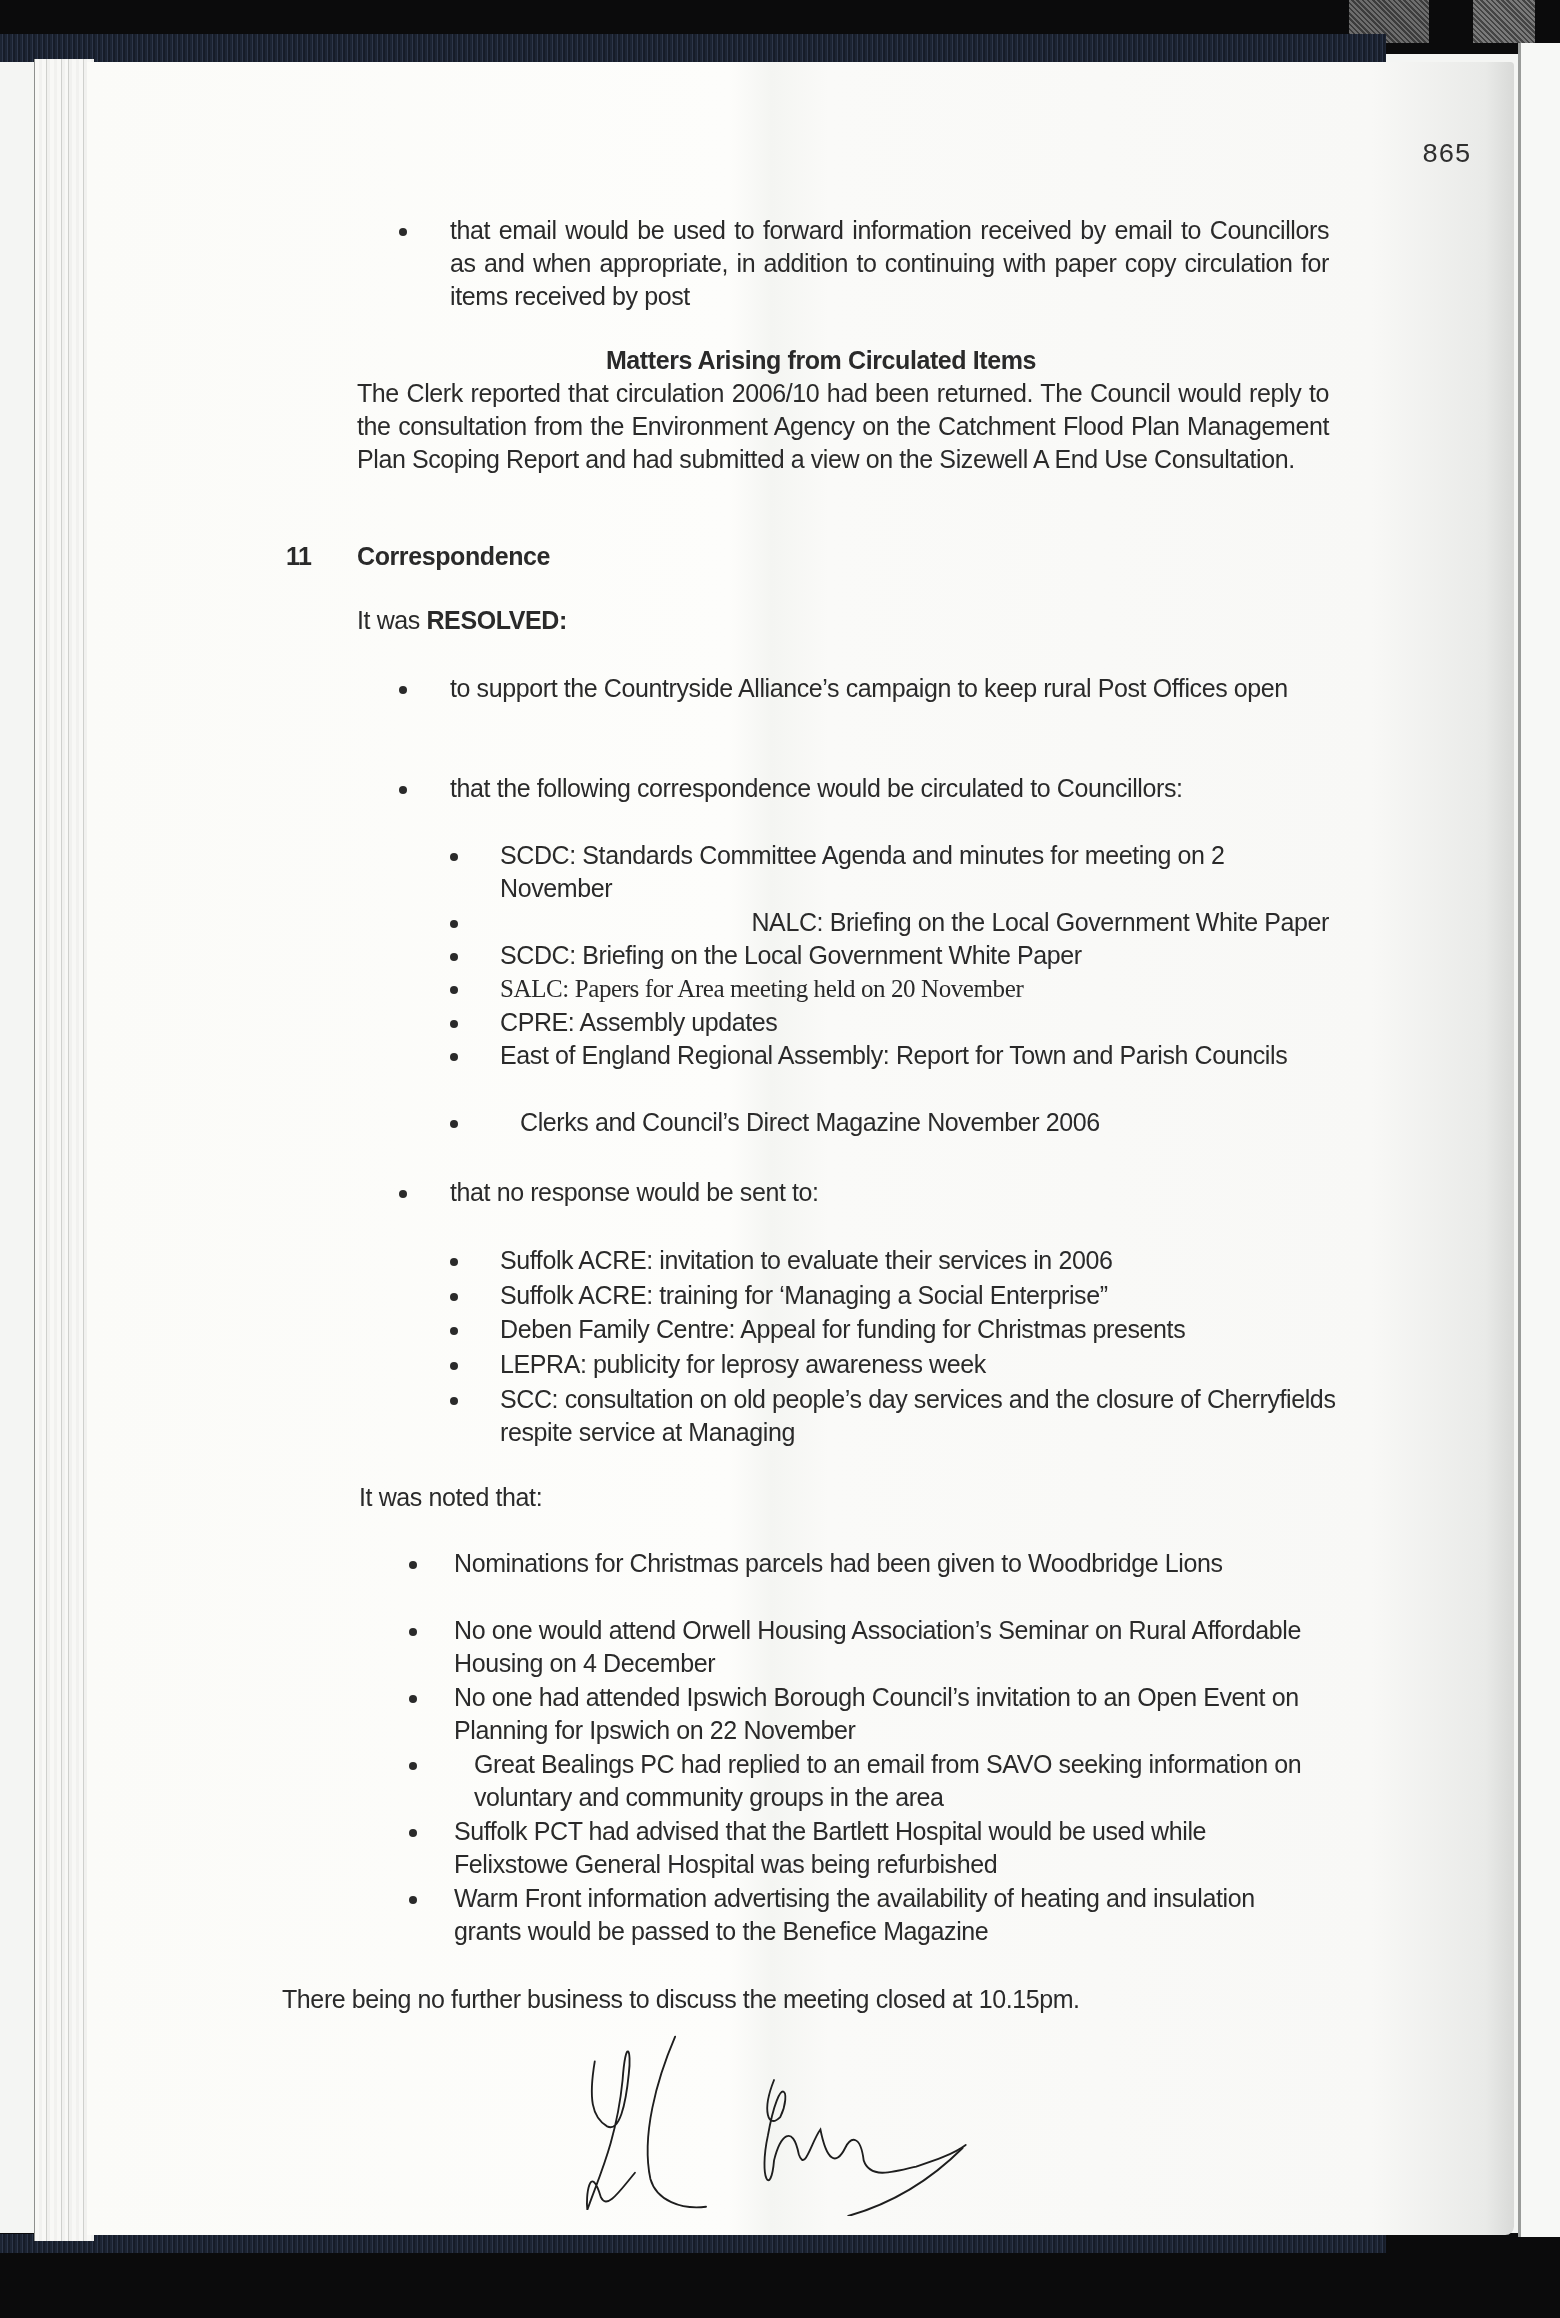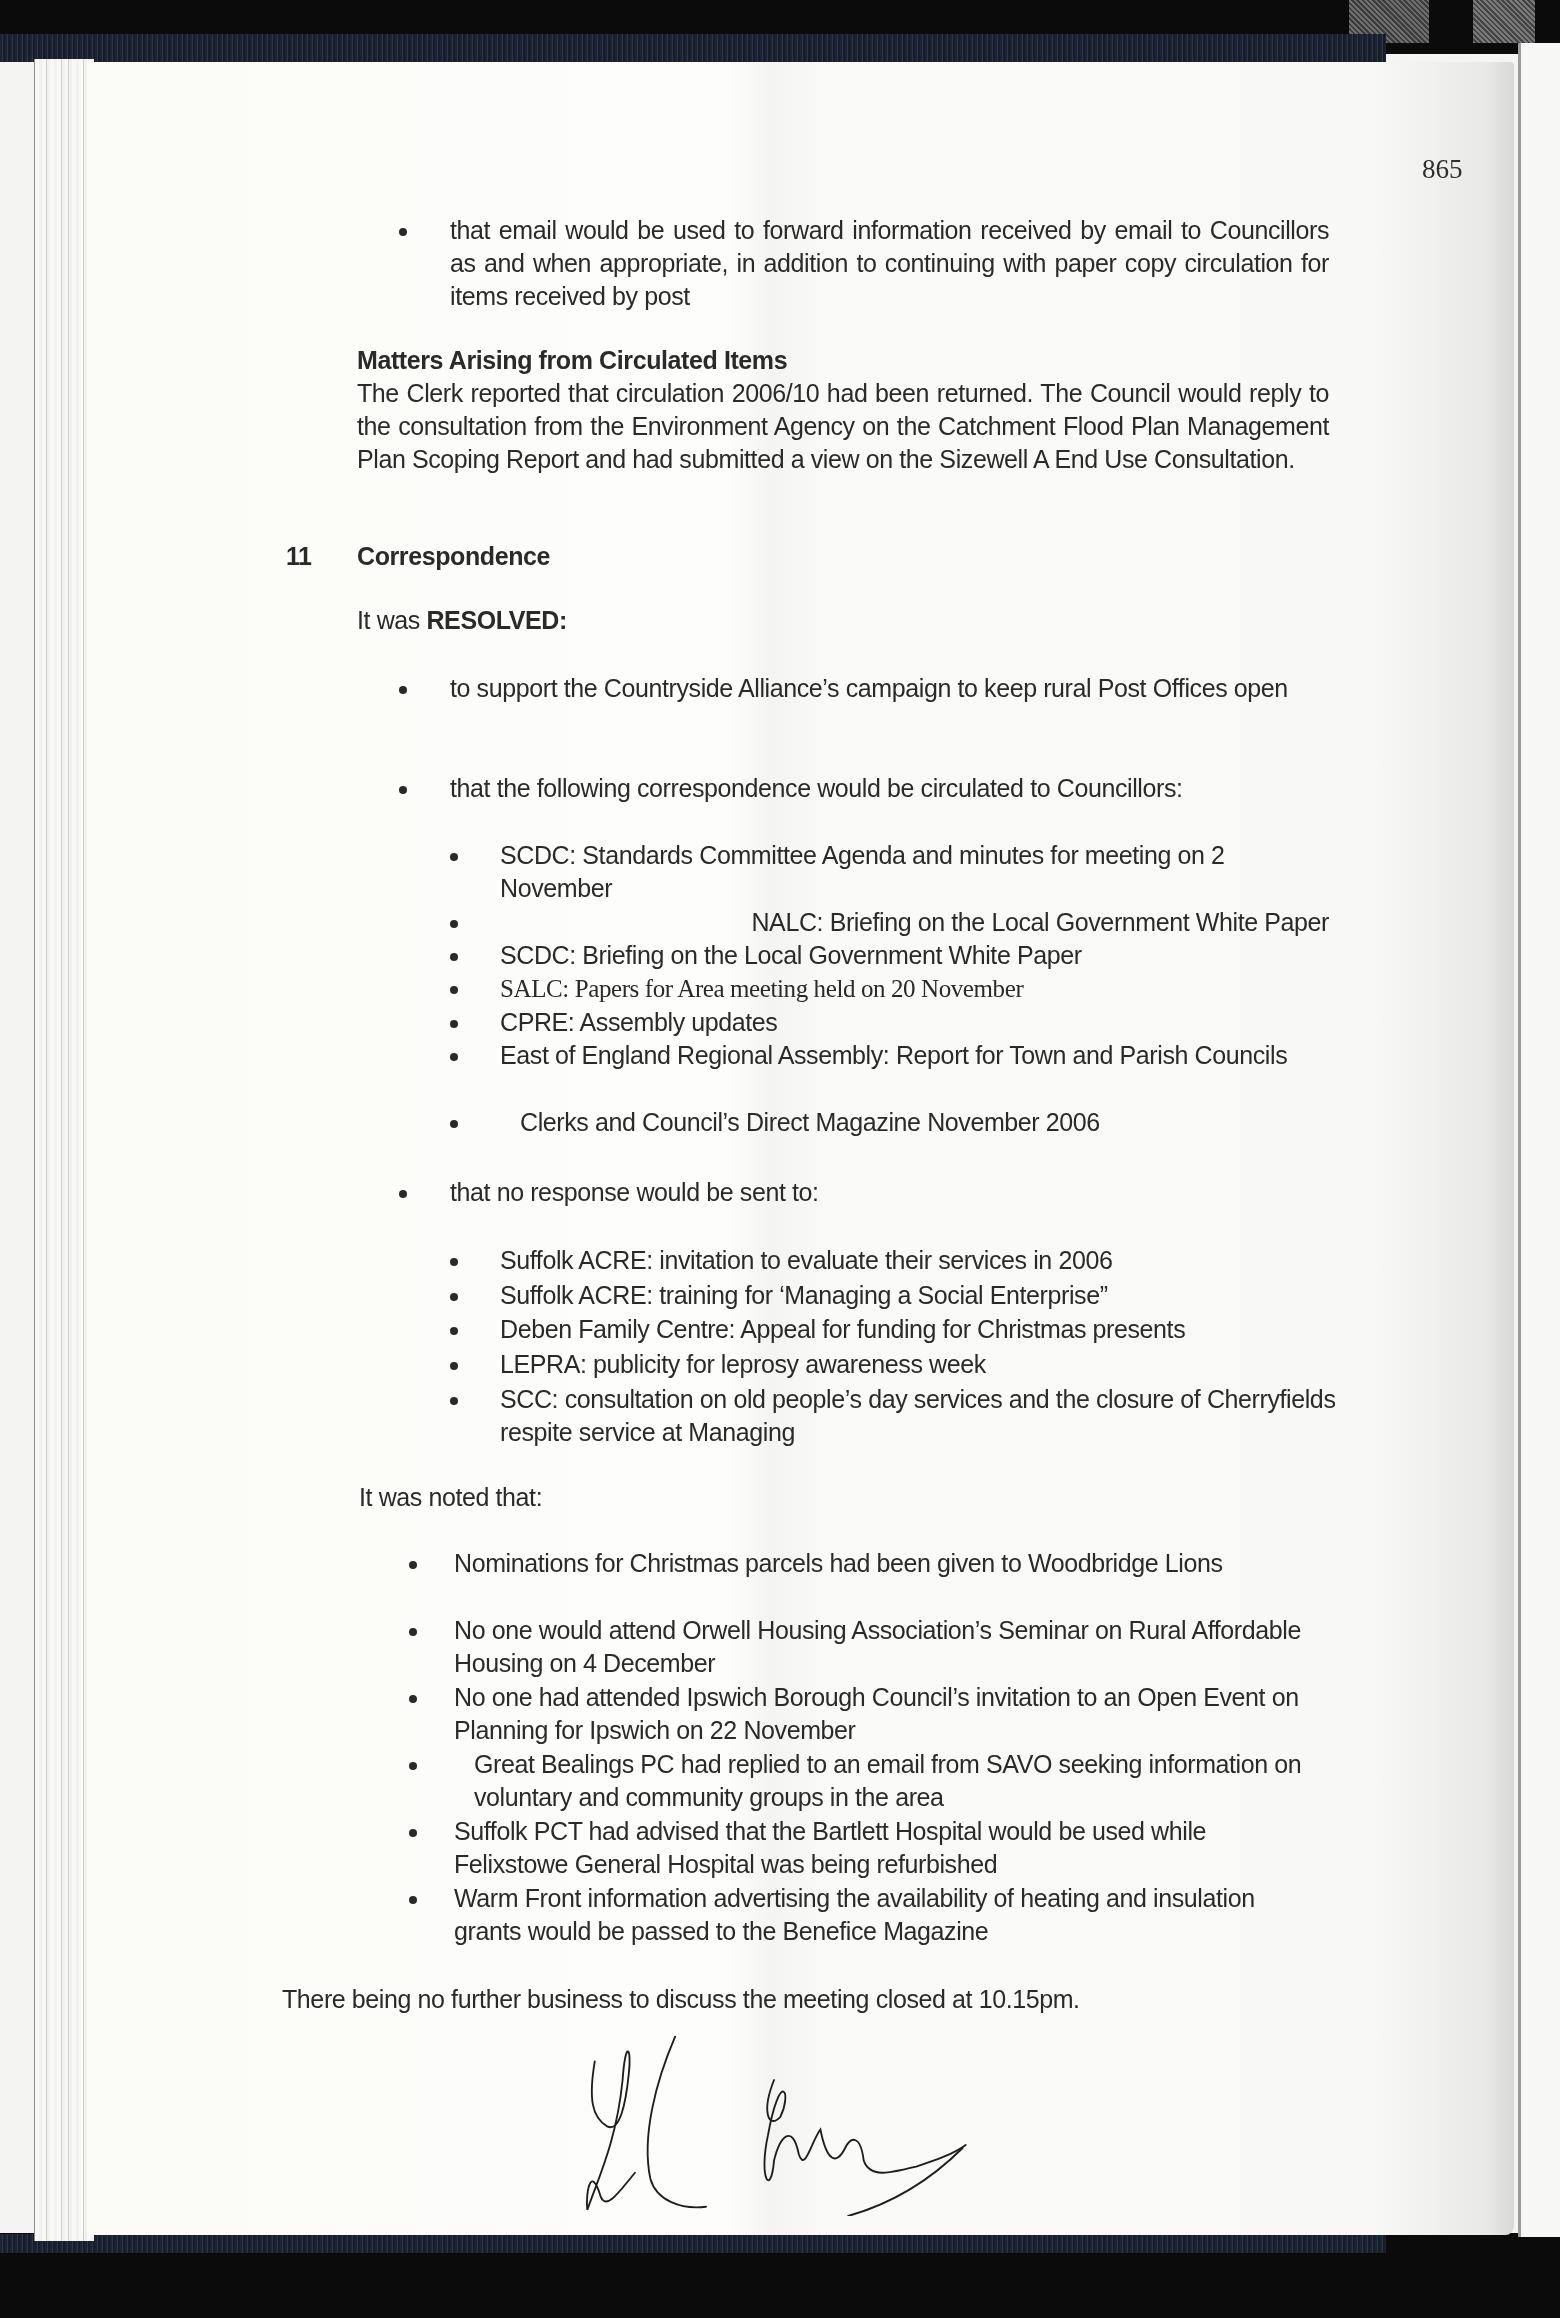--- a/index.html
+++ b/index.html
@@ -36,35 +36,35 @@
       position: absolute; left: 34px; top: 59px; width: 59px; height: 2182px;
       background: repeating-linear-gradient(90deg, #f8f8f6 0 3.7px, #cfd0cd 3.7px 4.3px, #f1f1ef 4.3px 7.4px);
       border-left: 1.2px solid #8d8f8d;
     }
     .page {
       position: absolute; left: 87px; top: 62px; width: 1427px; height: 2173px;
       background: linear-gradient(90deg, #fbfbf8 0%, #fdfdfb 45%, #f4f5f2 48%, #fafaf8 52%, #f8f8f6 90%, #e9eae8 98%, #d8d9d7 100%);
       border-radius: 0 3.7px 8.7px 0;
     }
     .page-number {
-      position: absolute; left: 1422px; top: 154px;
-      font-family: Liberation Serif, serif; font-size: 27px; color: #2f2f2f;
+      position: absolute; left: 1422px; top: 140px;
+      font-family: Liberation Mono, monospace; font-size: 27px; color: #2f2f2f;
     }
     .doc {
       position: absolute; left: 0; top: 0; width: 1560px;
       color: #2a2a2a; font-size: 25px; line-height: 33px;
       font-stretch: condensed; letter-spacing: -0.4px;
     }
     .blk { position: absolute; }
     .bullet-row { position: absolute; display: flex; }
     .bullet-row .dot {
       flex: 0 0 auto; width: 8px; height: 8px; border-radius: 50%;
       background: #2a2a2a; margin-top: 13.6px;
     }
-    .bold { font-weight: bold; }
+    .bold { font-weight: bold; text-align: center; }
     .justify { text-align: justify; text-align-last: left; }
     .signature { position: absolute; left: 582px; top: 2012px; width: 619px; height: 204px; }
   </style>
 </head>
 <body>
 
 <div class="clip-right"></div>
 <div class="clip-right2"></div>
 <div class="under-sheet"></div>
 <div class="right-sheet"></div>

